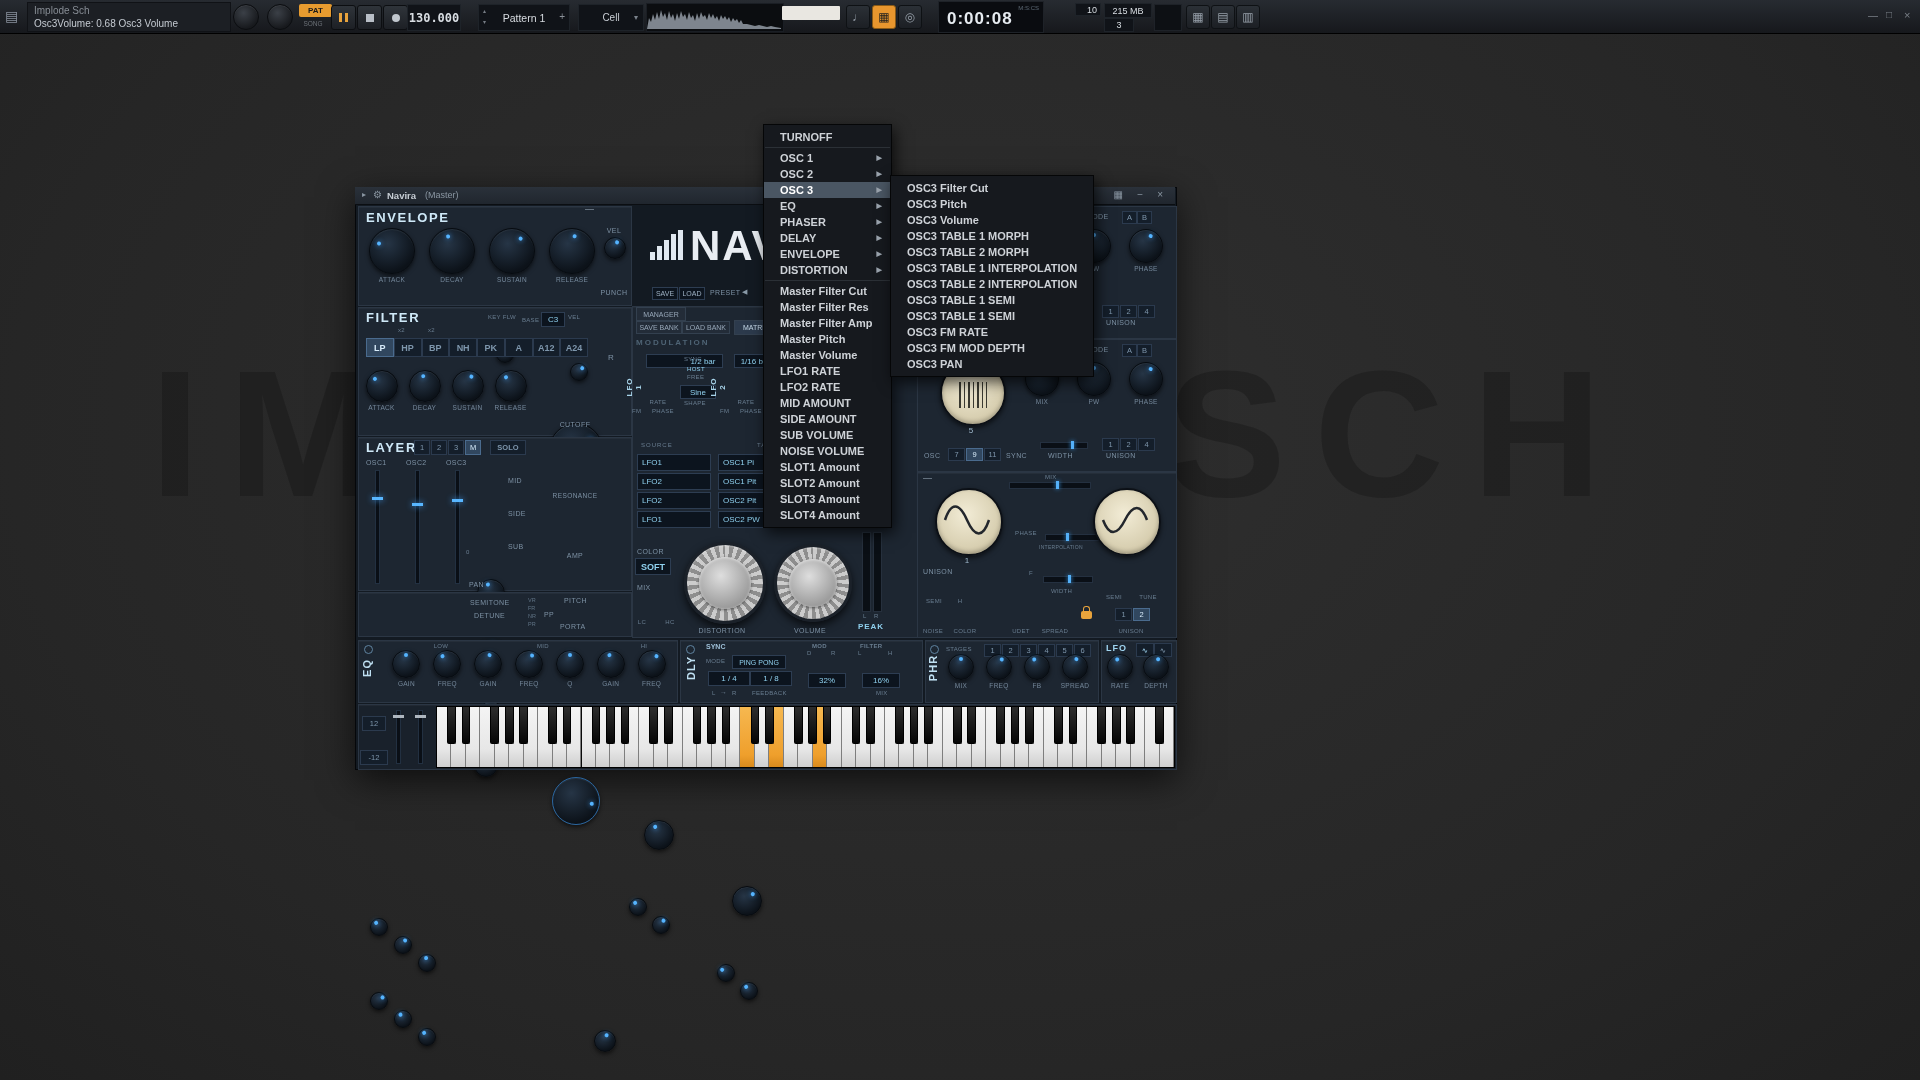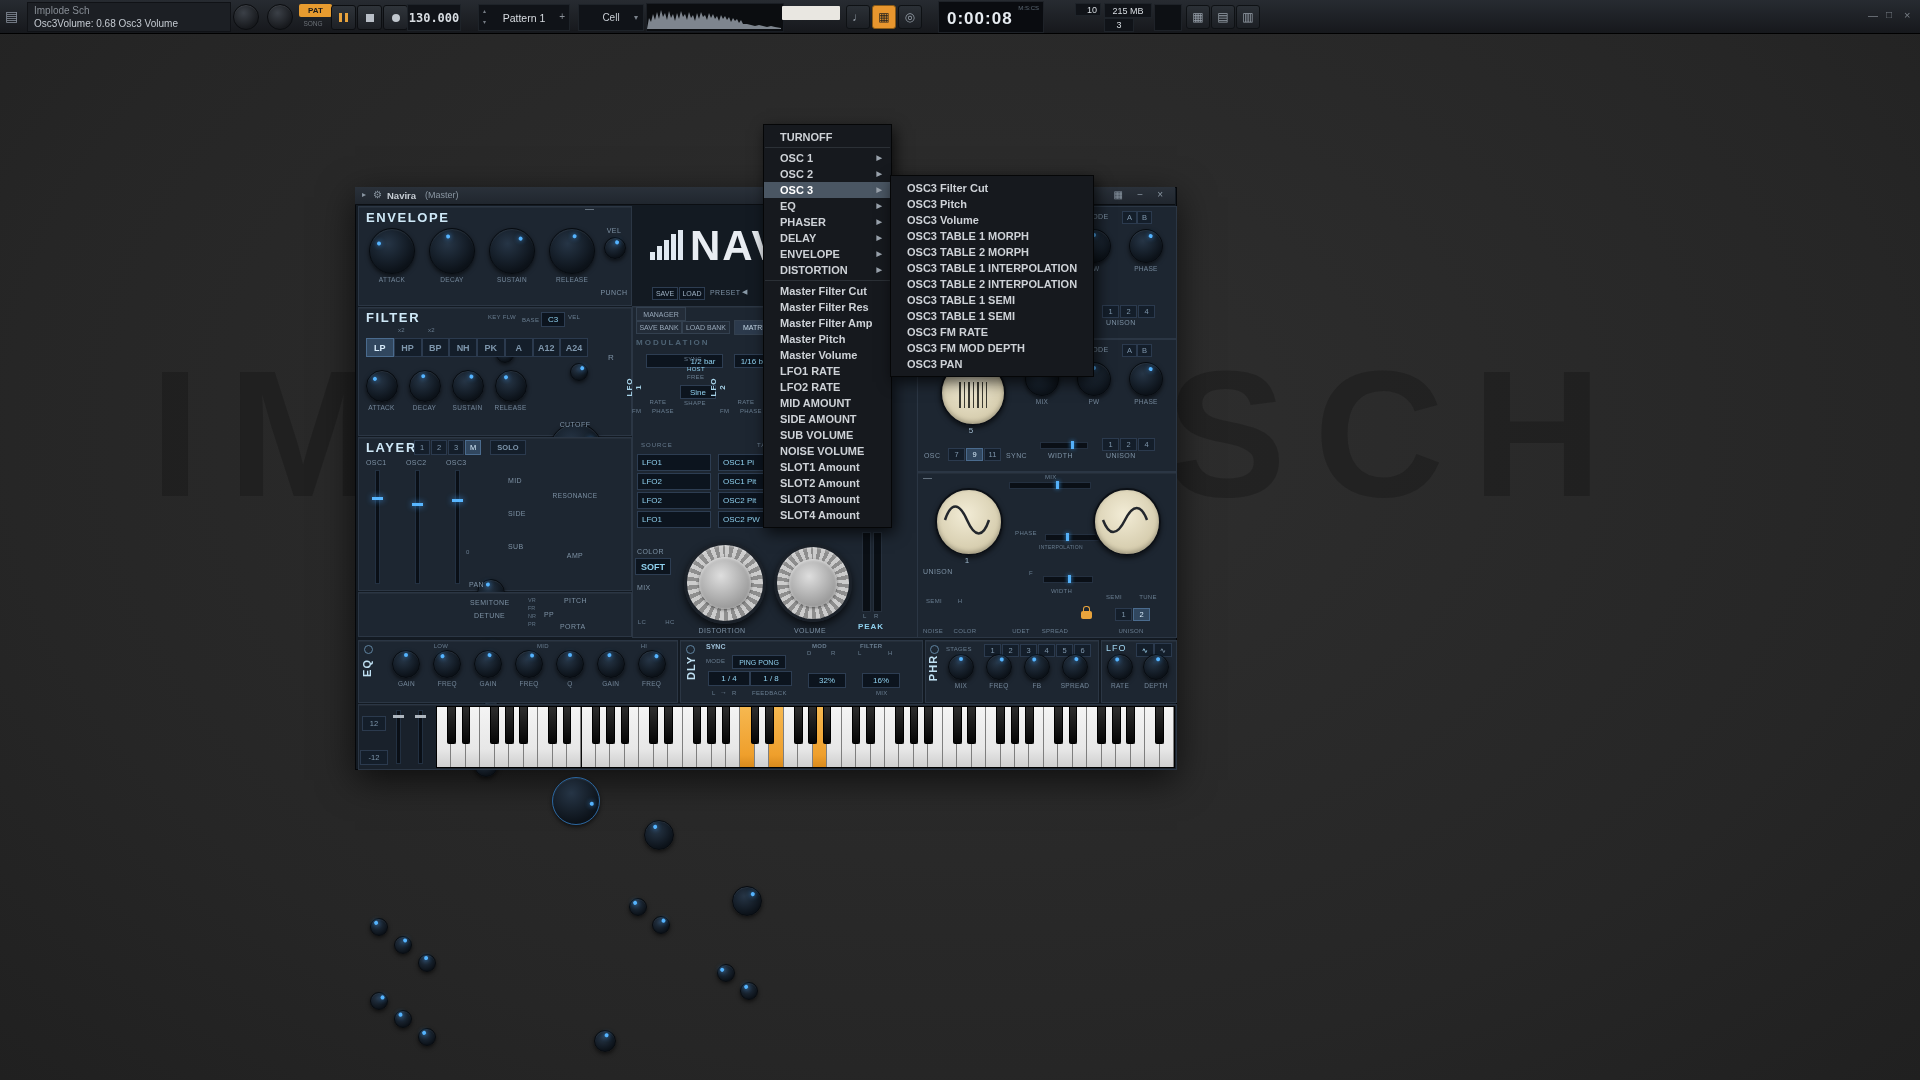--- a/index.html
+++ b/index.html
@@ -591,21 +591,21 @@
         <div class="knob k24" style="--rot: -20deg;"></div>
         <div class="klabel">FB</div>
       </div>
       <div class="kcell">
         <div class="knob k24" style="--rot: 10deg;"></div>
         <div class="klabel">SPREAD</div>
       </div>
     </div>
 
   <div class="panel" style="left:1101px;top:640px;width:74px;height:61px;"></div>
-  <div class="a" style="left:1106px;top:643px;font-size:9px;font-weight:normal;color:#9fd4f0;letter-spacing:1px;">LFO</div>
+  <div class="a" style="left:1106px;top:643px;font-size:9px;font-weight:bold;color:#9fd4f0;letter-spacing:1px;">LFO</div>
   <div class="numbox a" style="left:1136px;top:643px;width:16px;height:12px;color:#9fd4f0;">∿</div>
   <div class="numbox a" style="left:1154px;top:643px;width:16px;height:12px;">∿</div>
   <div class="krow" style="left:1102px;top:654px;width:72px;">
       <div class="kcell">
         <div class="knob k24" style="--rot: -20deg;"></div>
         <div class="klabel">RATE</div>
       </div>
       <div class="kcell">
         <div class="knob k24" style="--rot: 15deg;"></div>
         <div class="klabel">DEPTH</div>

